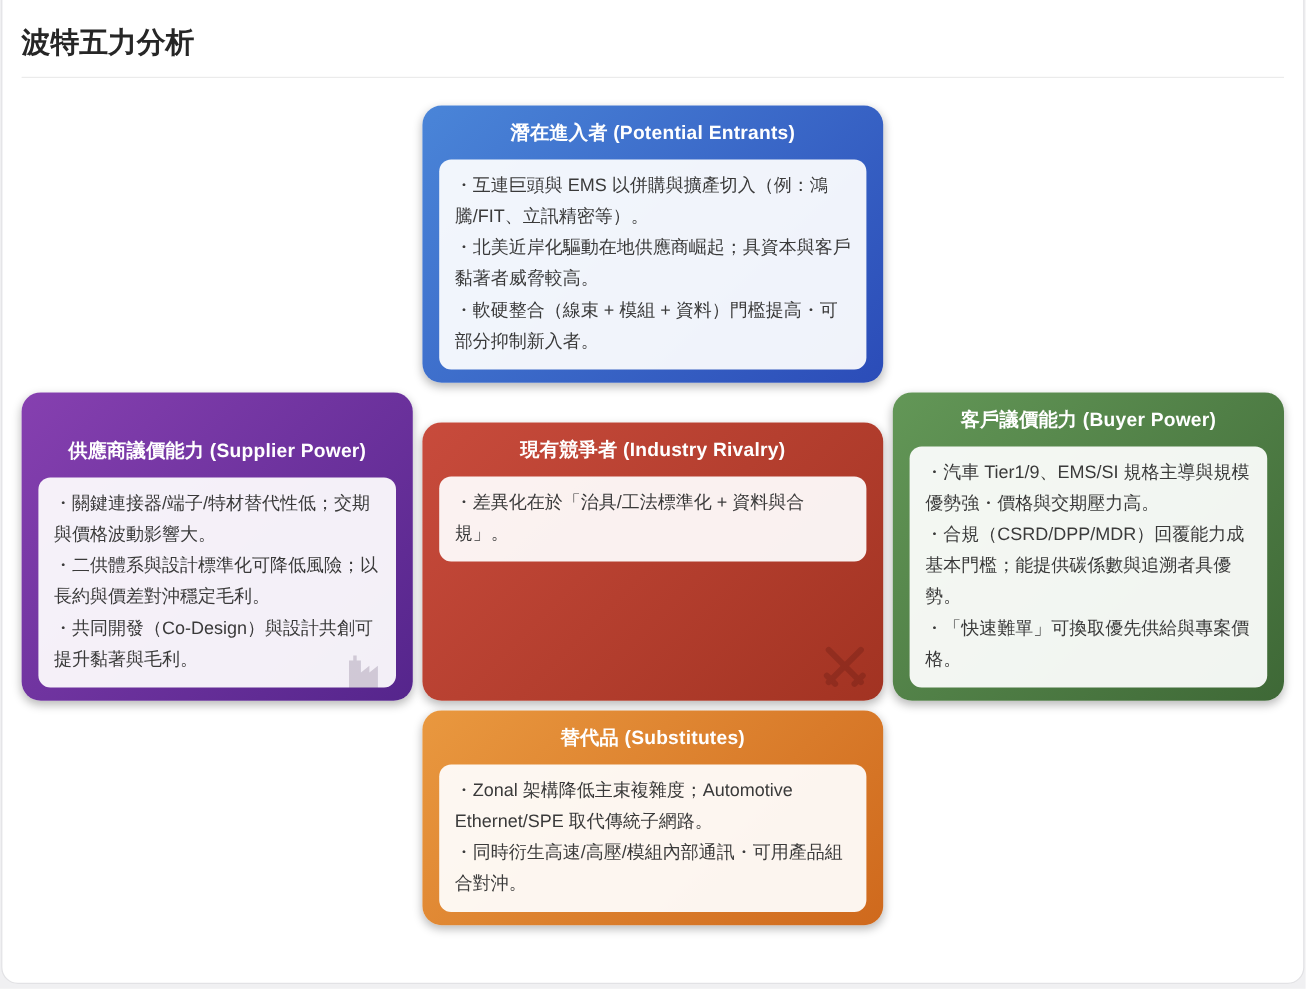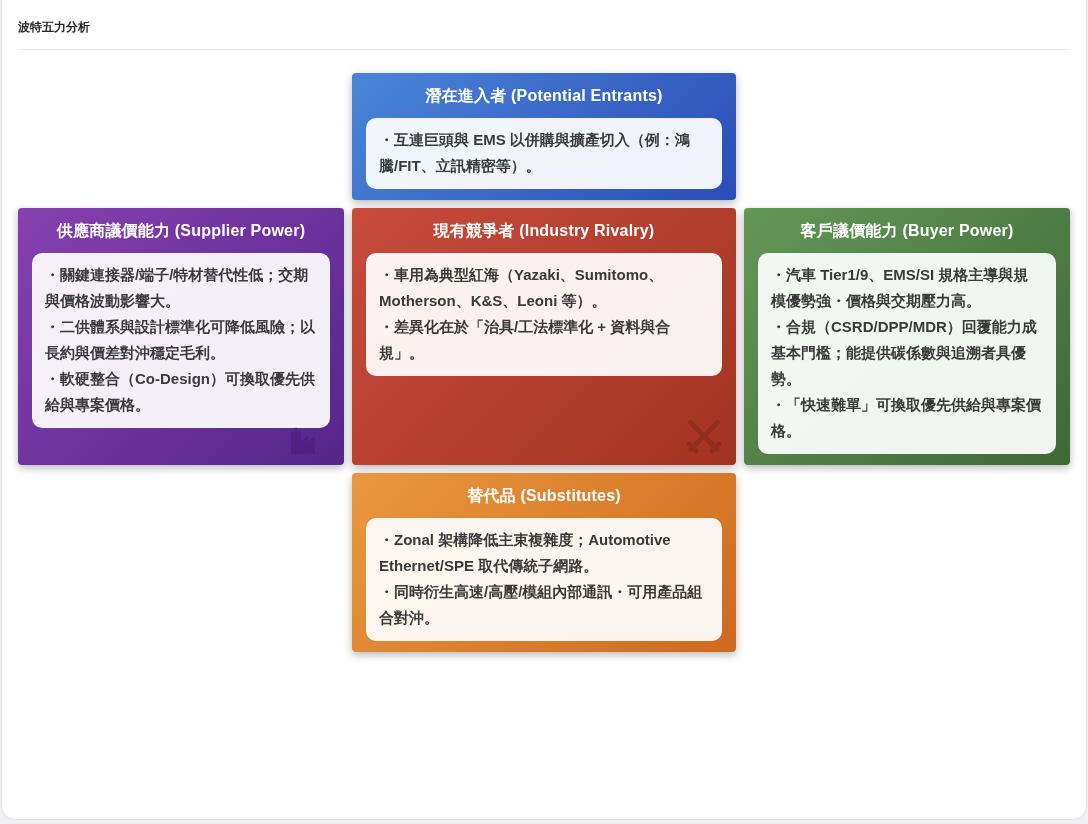--- a/index.html
+++ b/index.html
@@ -12,62 +12,61 @@
   .page-card {
     position:absolute;
     top:-16px; left:1px; right:1px; bottom:4px;
     background:#ffffff;
     border:1px solid #e2e2e5;
     border-radius:14px;
     padding:32px 16px 16px 16px;
     overflow:hidden;
   }
   .page-title {
-    font-size:12px;
+    font-size:24px;
     font-weight:bold;
     color:#262626;
     padding:2px 0 13px 0;
     border-bottom:1px solid #ebebeb;
   }
   .grid {
     margin-top:23px;
     display:grid;
     grid-template-columns:1fr 1.178fr 1fr;
     gap:8px;
   }
   .force-card {
-    border-radius:4px;
+    border-radius:16px;
     color:#ffffff;
     box-shadow:0 3px 8px rgba(0,0,0,0.28);
     display:flex;
     flex-direction:column;
     position:relative;
     overflow:hidden;
   }
   .pos-top    { grid-column:2; grid-row:1; }
   .pos-left   { grid-column:1; grid-row:2; }
-  .pos-center { grid-column:2; grid-row:2; }
+  .pos-center { grid-column:2; grid-row:2;margin-top:25px; }
   .pos-right  { grid-column:3; grid-row:2; }
   .pos-bottom { grid-column:2; grid-row:3; }
   .force-title {
     text-align:center;
     font-weight:bold;
     font-size:16px;
     padding:13px 10px 11px 10px;
     letter-spacing:0.2px;
   }
   .force-body {
     background:rgba(255,255,255,0.93);
     border-radius:10px;
     margin:0 14px 11px 14px;
     padding:9px 13px 10px 13px;
     color:#3a3a3a;
     font-size:15px;
     line-height:26px;
-    font-weight:bold;
   }
   .bullet { text-align:left; }
   .watermark {
     position:absolute;
     opacity:0.16;
   }
   .watermark svg { display:block; }
   .wm-factory { right:22px; bottom:8px; width:34px; height:34px; }
   .wm-swords  { right:9px;  bottom:6px; width:46px; height:46px; }
 </style>
@@ -76,41 +75,42 @@
 
 <div class="page-card">
   <div class="page-title">波特五力分析</div>
 
   <div class="grid">
 
     <div class="force-card pos-top" style="background: linear-gradient(135deg, rgb(74, 133, 216), rgb(43, 76, 184));">
       <div class="force-title">潛在進入者 (Potential Entrants)</div>
       <div class="force-body">
         <div class="bullet">・互連巨頭與 EMS 以併購與擴產切入（例：鴻騰/FIT、立訊精密等）。</div>
+        <div class="bullet">・北美近岸化驅動在地供應商崛起；具資本與客戶黏著者威脅較高。</div>
+        <div class="bullet">・軟硬整合（線束 + 模組 + 資料）門檻提高・可部分抑制新入者。</div>
       </div>
     </div>
 
-    <div class="force-card pos-left" style="background: linear-gradient(135deg, rgb(134, 64, 176), rgb(85, 37, 140));">
+    <div class="force-card pos-left" style="background: linear-gradient(135deg, rgb(134, 64, 176), rgb(85, 37, 140)); justify-content: flex-end;">
       <div class="force-title">供應商議價能力 (Supplier Power)</div>
       <div class="force-body">
         <div class="bullet">・關鍵連接器/端子/特材替代性低；交期與價格波動影響大。</div>
         <div class="bullet">・二供體系與設計標準化可降低風險；以長約與價差對沖穩定毛利。</div>
-        <div class="bullet">・軟硬整合（Co-Design）可換取優先供給與專案價格。</div>
+        <div class="bullet">・共同開發（Co-Design）與設計共創可提升黏著與毛利。</div>
       </div>
       <span class="watermark wm-factory">
         <svg viewBox="0 0 24 24" fill="#1a0430">
           <path d="M2 22V6h2.5v-3h2v3H9v7l5-4v4l5-4v13H2z"></path>
         </svg>
       </span>
     </div>
 
     <div class="force-card pos-center" style="background: linear-gradient(135deg, rgb(200, 75, 60), rgb(162, 51, 34));">
       <div class="force-title">現有競爭者 (Industry Rivalry)</div>
       <div class="force-body">
-        <div class="bullet">・車用為典型紅海（Yazaki、Sumitomo、Motherson、K&amp;S、Leoni 等）。</div>
         <div class="bullet">・差異化在於「治具/工法標準化 + 資料與合規」。</div>
       </div>
       <span class="watermark wm-swords">
         <svg viewBox="0 0 24 24" stroke="#2a0500" stroke-width="2.6" stroke-linecap="round" fill="none">
           <path d="M5 5l14 14"></path>
           <path d="M19 5L5 19"></path>
           <path d="M4.2 16.2l3.6 3.6"></path>
           <path d="M16.2 19.8l3.6-3.6"></path>
         </svg>
       </span>

